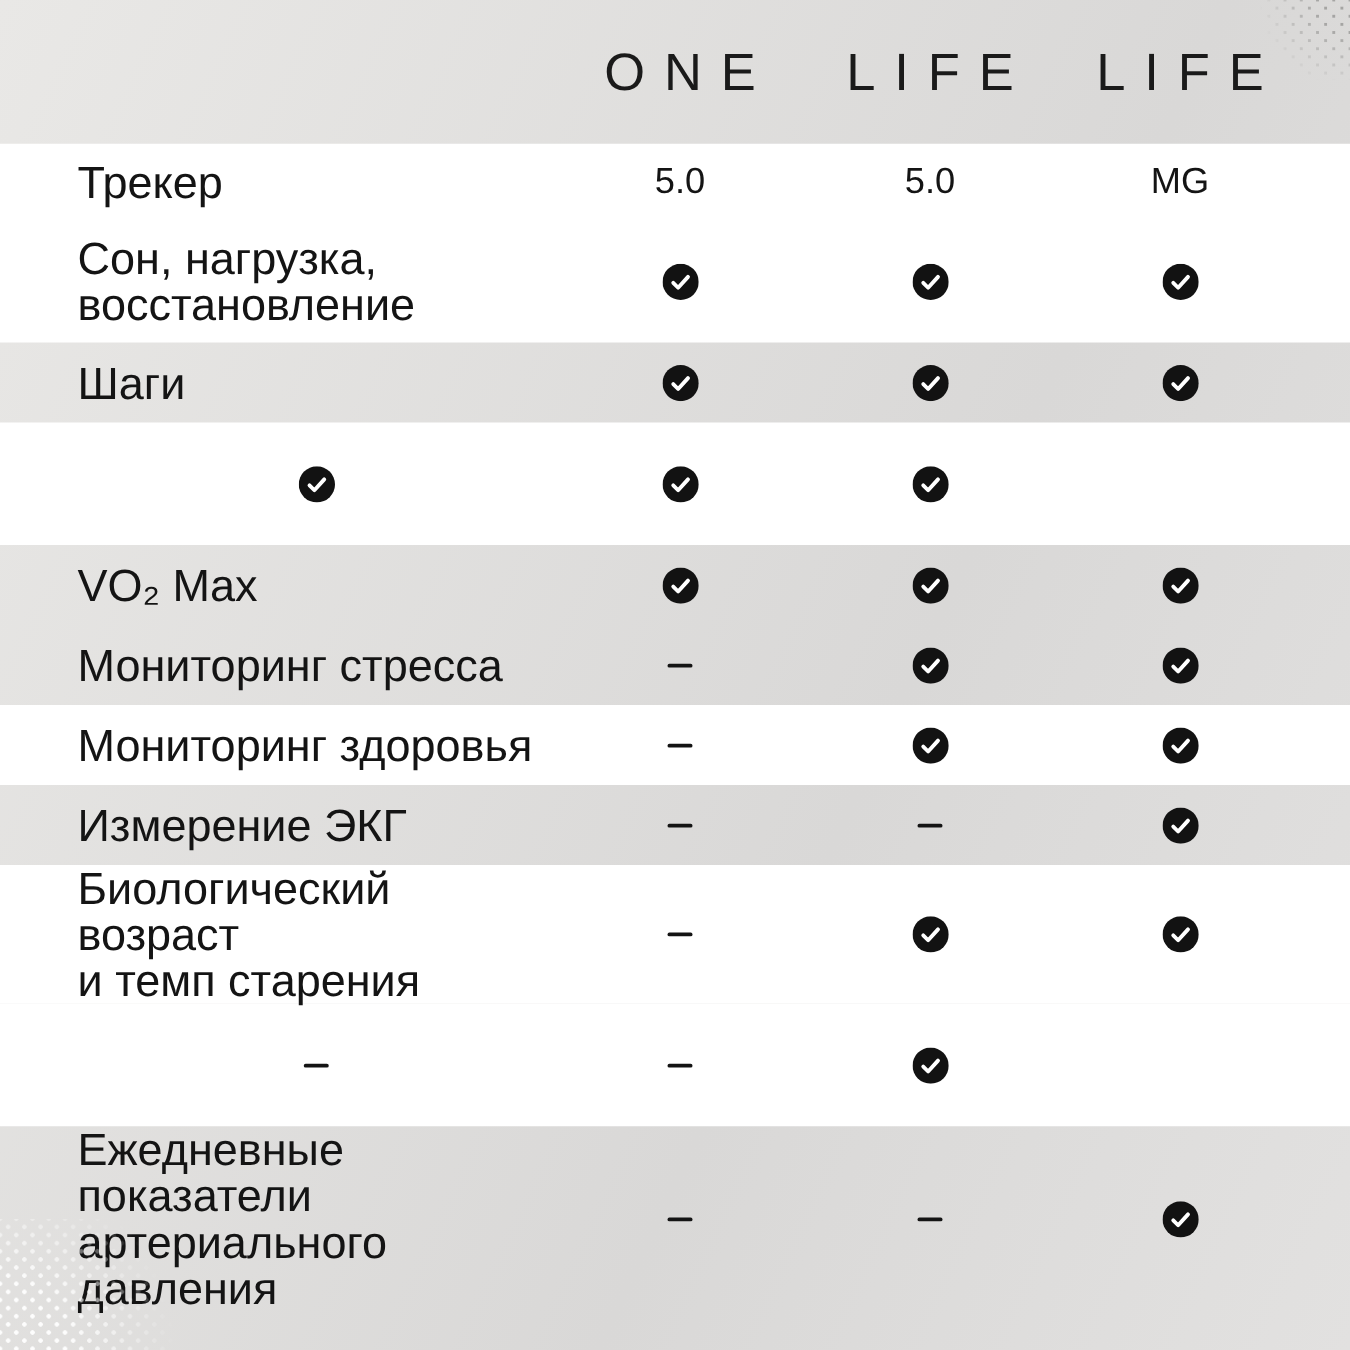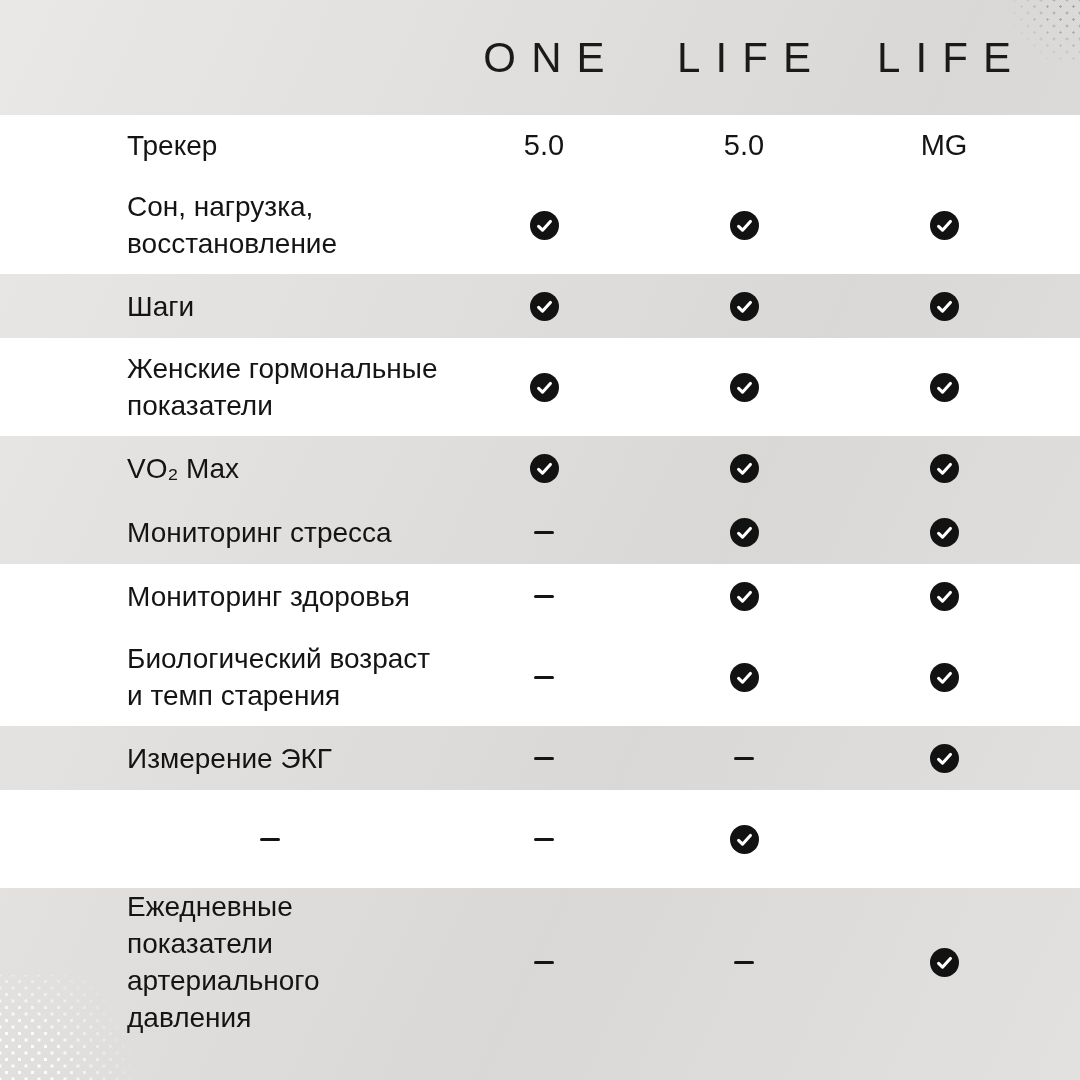--- a/index.html
+++ b/index.html
@@ -39,43 +39,42 @@
     background-position: 0 0, 6.5px 6.5px;
     -webkit-mask-image: radial-gradient(circle at 0 100%, #000 28%, transparent 74%);
     mask-image: radial-gradient(circle at 0 100%, #000 28%, transparent 74%);
   }
 
   
   .grid4 {
     display: grid;
     grid-template-columns: 1fr 200px 200px 200px;
     align-items: center;
-    padding: 0 36px 0 96px;
+    padding: 0 36px 0 62px;
   }
 
   .header { height: 115px; }
   .brand {
     display: flex; justify-content: center;
     font-size: 42px;
     font-weight: 400;
     color: var(--title, #1a1a1a);
   }
   .brand span { letter-spacing: .36em; margin-right: -.36em; white-space: nowrap; }
 
   .row { min-height: 64px; }
   .row.plain, .tracker { background: var(--row-white, #ffffff); }
   .row.tall { min-height: 98px; }
   .row.last { min-height: 128px; padding-bottom: 30px; }
   .tracker { min-height: 61px; }
 
   .label {
-    font-size: 28px;
+    font-size: 36px;
     line-height: 37px;
     white-space: pre-line;
-    margin-left: 31px;
   }
   .val {
     display: flex; justify-content: center; align-items: center;
     font-size: 29px;
   }
 
   .check-icon { display: block; }
   .check-icon circle { fill: var(--check-fill, #121212); }
   .check-icon path {
     fill: none;
@@ -156,22 +155,20 @@
   </svg>
         </div>
     <div class="val">
           <svg class="check-icon" width="29" height="29" viewBox="0 0 29 29" aria-hidden="true">
     <circle cx="14.5" cy="14.5" r="14.5"></circle>
     <path d="M8.6 15.3 l3.9 3.9 L20.4 10.5"></path>
   </svg>
         </div>
   </div>
       <div class="row grid4 plain tall">
-    <div class="label">Женские гормональные
-показатели</div>
     <div class="val">
           <svg class="check-icon" width="29" height="29" viewBox="0 0 29 29" aria-hidden="true">
     <circle cx="14.5" cy="14.5" r="14.5"></circle>
     <path d="M8.6 15.3 l3.9 3.9 L20.4 10.5"></path>
   </svg>
         </div>
     <div class="val">
           <svg class="check-icon" width="29" height="29" viewBox="0 0 29 29" aria-hidden="true">
     <circle cx="14.5" cy="14.5" r="14.5"></circle>
     <path d="M8.6 15.3 l3.9 3.9 L20.4 10.5"></path>
@@ -226,20 +223,35 @@
       <div class="row grid4 plain">
     <div class="label">Мониторинг здоровья</div>
     <div class="val">
           <span class="dash"></span>
         </div>
     <div class="val">
           <svg class="check-icon" width="29" height="29" viewBox="0 0 29 29" aria-hidden="true">
     <circle cx="14.5" cy="14.5" r="14.5"></circle>
     <path d="M8.6 15.3 l3.9 3.9 L20.4 10.5"></path>
   </svg>
+        </div>
+    <div class="val">
+          <svg class="check-icon" width="29" height="29" viewBox="0 0 29 29" aria-hidden="true">
+    <circle cx="14.5" cy="14.5" r="14.5"></circle>
+    <path d="M8.6 15.3 l3.9 3.9 L20.4 10.5"></path>
+  </svg>
+        </div>
+  </div>
+      <div class="row grid4 shade">
+    <div class="label">Измерение ЭКГ</div>
+    <div class="val">
+          <span class="dash"></span>
+        </div>
+    <div class="val">
+          <span class="dash"></span>
         </div>
     <div class="val">
           <svg class="check-icon" width="29" height="29" viewBox="0 0 29 29" aria-hidden="true">
     <circle cx="14.5" cy="14.5" r="14.5"></circle>
     <path d="M8.6 15.3 l3.9 3.9 L20.4 10.5"></path>
   </svg>
         </div>
   </div>
       <div class="row grid4 plain tall">
     <div class="label">Биологический возраст
@@ -253,35 +265,20 @@
     <path d="M8.6 15.3 l3.9 3.9 L20.4 10.5"></path>
   </svg>
         </div>
     <div class="val">
           <svg class="check-icon" width="29" height="29" viewBox="0 0 29 29" aria-hidden="true">
     <circle cx="14.5" cy="14.5" r="14.5"></circle>
     <path d="M8.6 15.3 l3.9 3.9 L20.4 10.5"></path>
   </svg>
         </div>
   </div>
-      <div class="row grid4 shade">
-    <div class="label">Измерение ЭКГ</div>
-    <div class="val">
-          <span class="dash"></span>
-        </div>
-    <div class="val">
-          <span class="dash"></span>
-        </div>
-    <div class="val">
-          <svg class="check-icon" width="29" height="29" viewBox="0 0 29 29" aria-hidden="true">
-    <circle cx="14.5" cy="14.5" r="14.5"></circle>
-    <path d="M8.6 15.3 l3.9 3.9 L20.4 10.5"></path>
-  </svg>
-        </div>
-  </div>
       <div class="row grid4 plain tall">
     <div class="val">
           <span class="dash"></span>
         </div>
     <div class="val">
           <span class="dash"></span>
         </div>
     <div class="val">
           <svg class="check-icon" width="29" height="29" viewBox="0 0 29 29" aria-hidden="true">
     <circle cx="14.5" cy="14.5" r="14.5"></circle>

